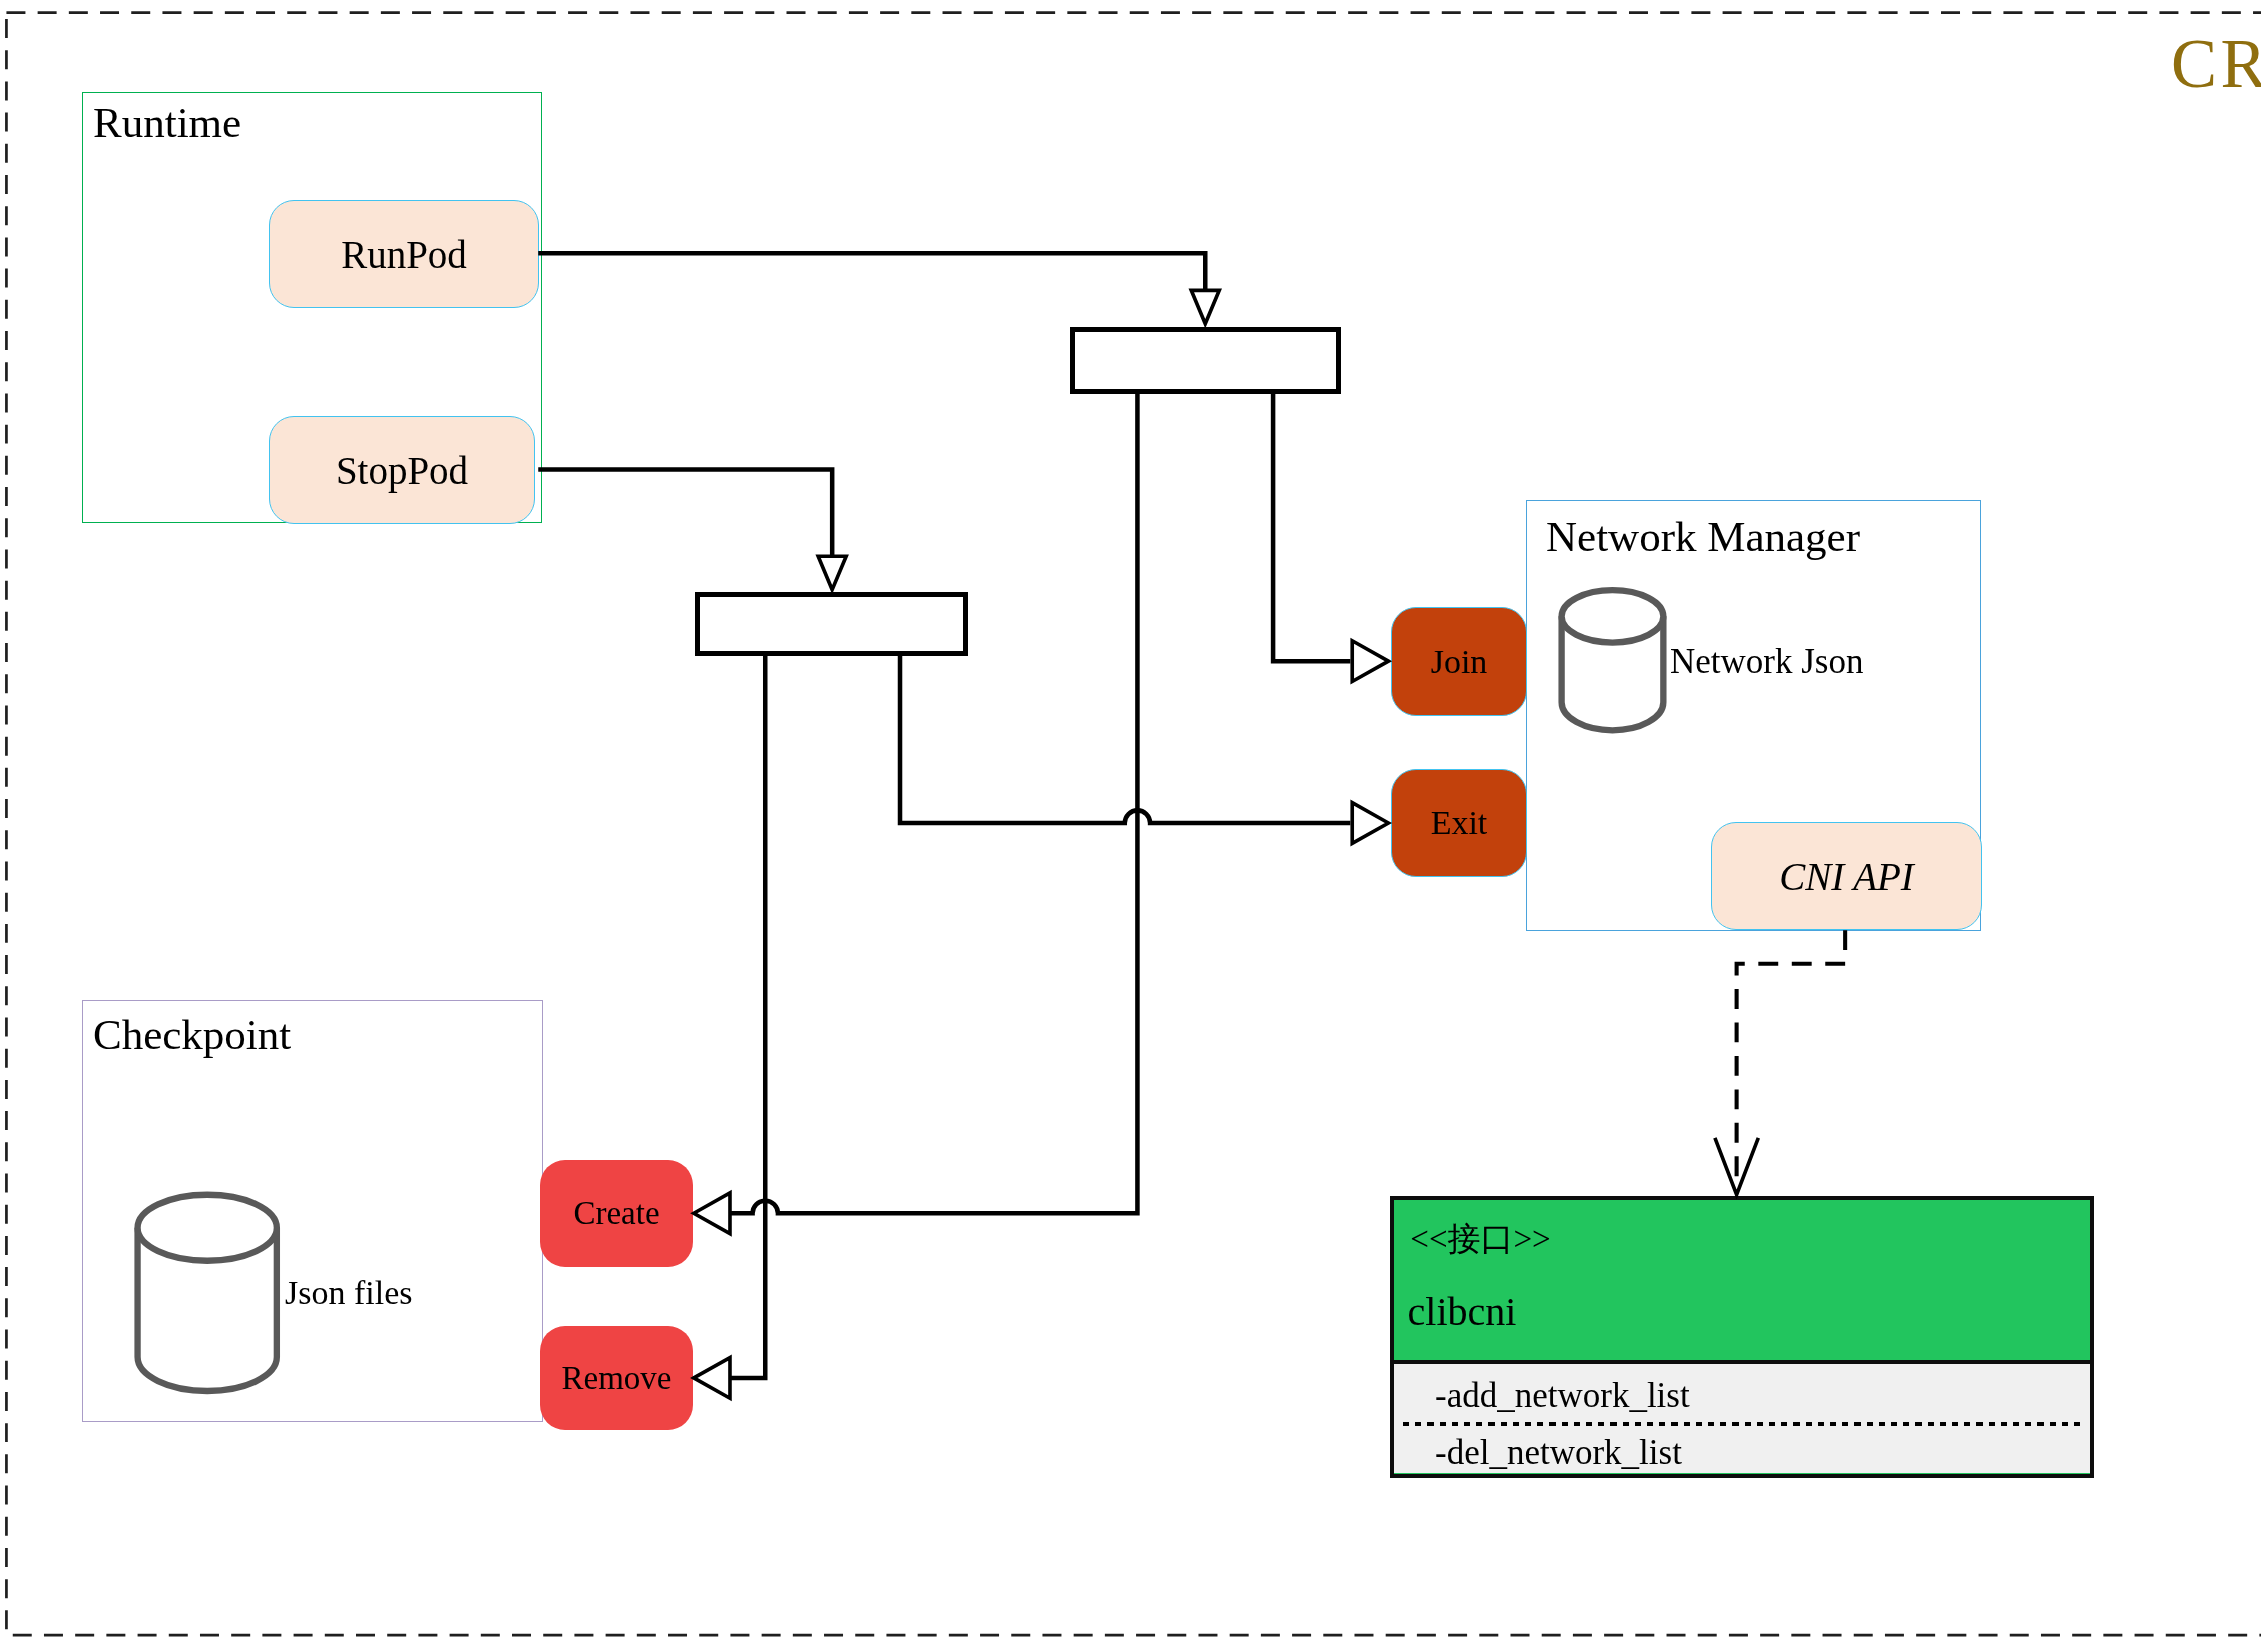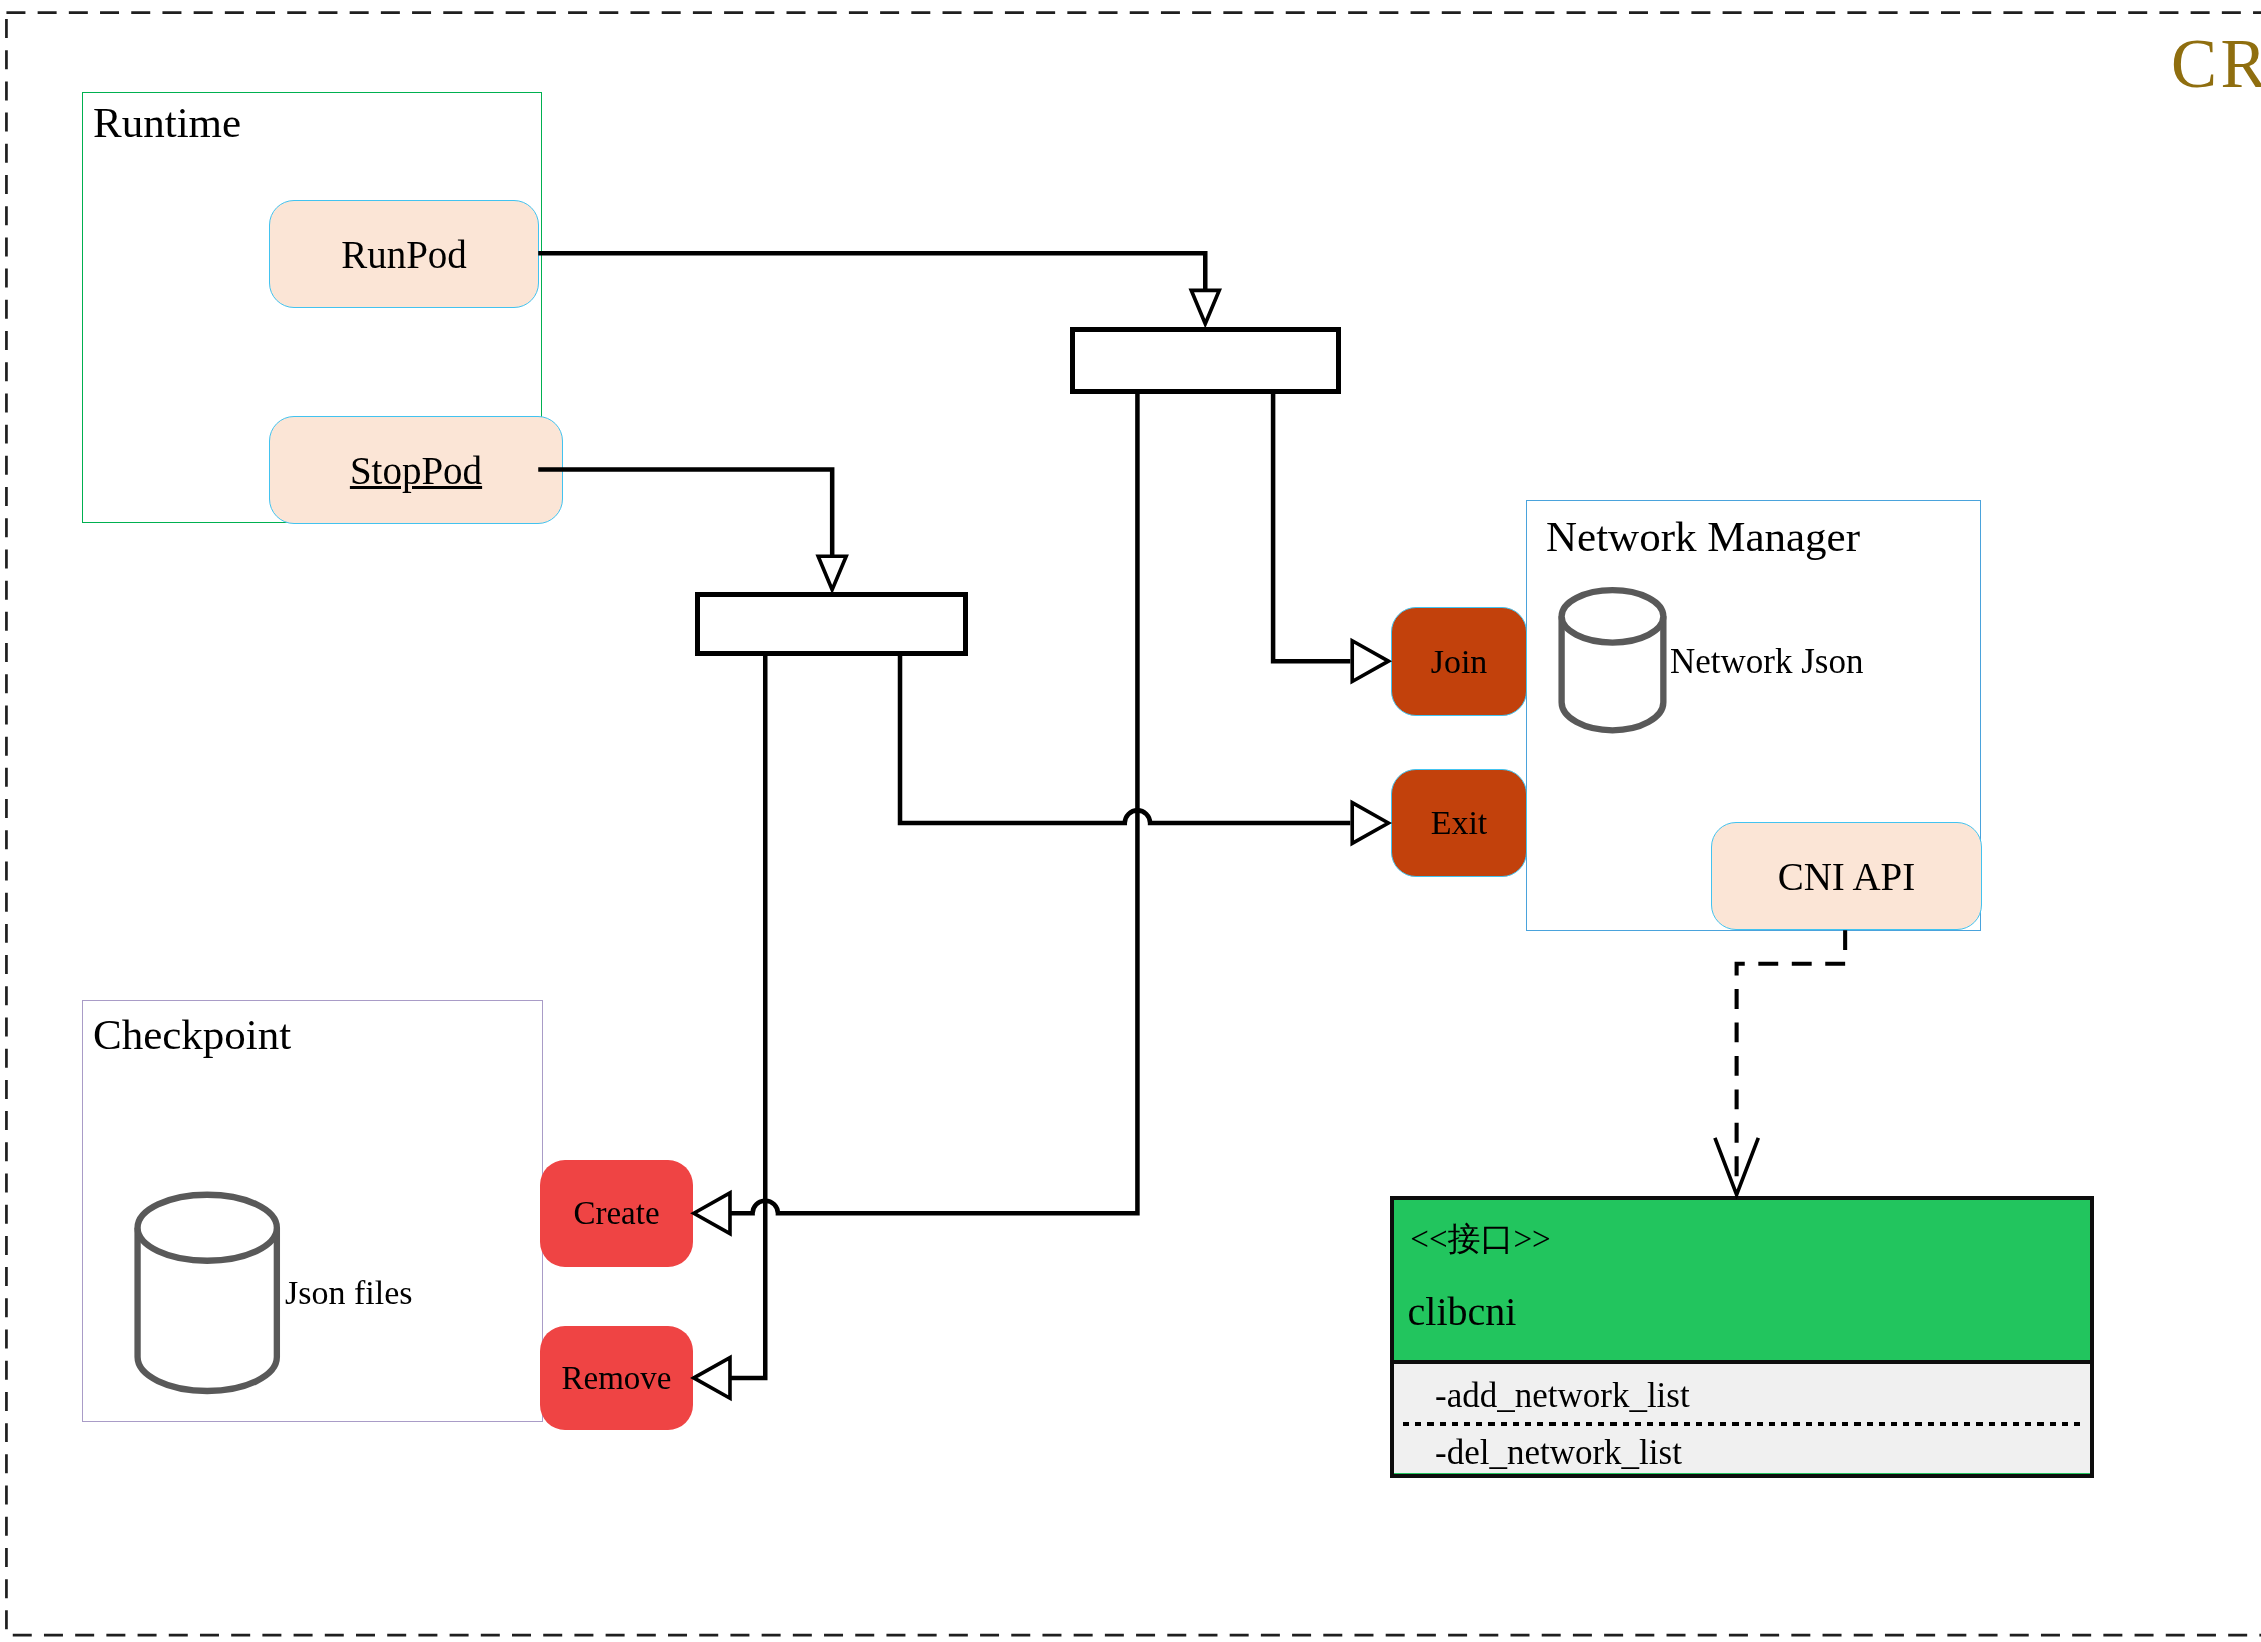--- a/index.html
+++ b/index.html
@@ -27,22 +27,22 @@
   .checkpoint-title{left:93px;top:1011px;width:317px;height:47px;font-size:43px;}
   .json-label{left:285px;top:1267px;width:253px;height:51px;font-size:34px;}
 
   .nm-box{left:1526px;top:500px;width:455px;height:431px;border:1.4px solid #4aa3dc;background:#fff;}
   .nm-title{left:1546px;top:511px;width:389px;height:50px;font-size:43px;}
   .nm-list-label{left:1670px;top:636px;width:289px;height:51px;font-size:35px;}
 
   
   .peach{background:#fbe5d6;border:1.4px solid #42c3f0;font-size:39px;}
   .btn-runpod{left:269px;top:200px;width:270px;height:108px;}
-  .btn-stoppod{left:269px;top:416px;width:294px;height:108px;text-decoration:underline;}
-  .btn-cniapi{left:1711px;top:822px;width:271px;height:108px;}
+  .btn-stoppod{left:269px;top:416px;width:266px;height:108px;}
+  .btn-cniapi{left:1711px;top:822px;width:271px;height:108px;font-style:italic;}
 
   
   .green{background:#c2410c;border:1.4px solid #42c3f0;font-size:34px;text-align:center;}
   .btn-join{left:1391px;top:607px;width:136px;height:109px;}
   .btn-exit{left:1391px;top:769px;width:136px;height:108px;}
 
   
   .cyan{background:#ef4444;border:none;font-size:33px;}
   .btn-create{left:540px;top:1160px;width:153px;height:107px;}
   .btn-remove{left:540px;top:1326px;width:153px;height:104px;}

